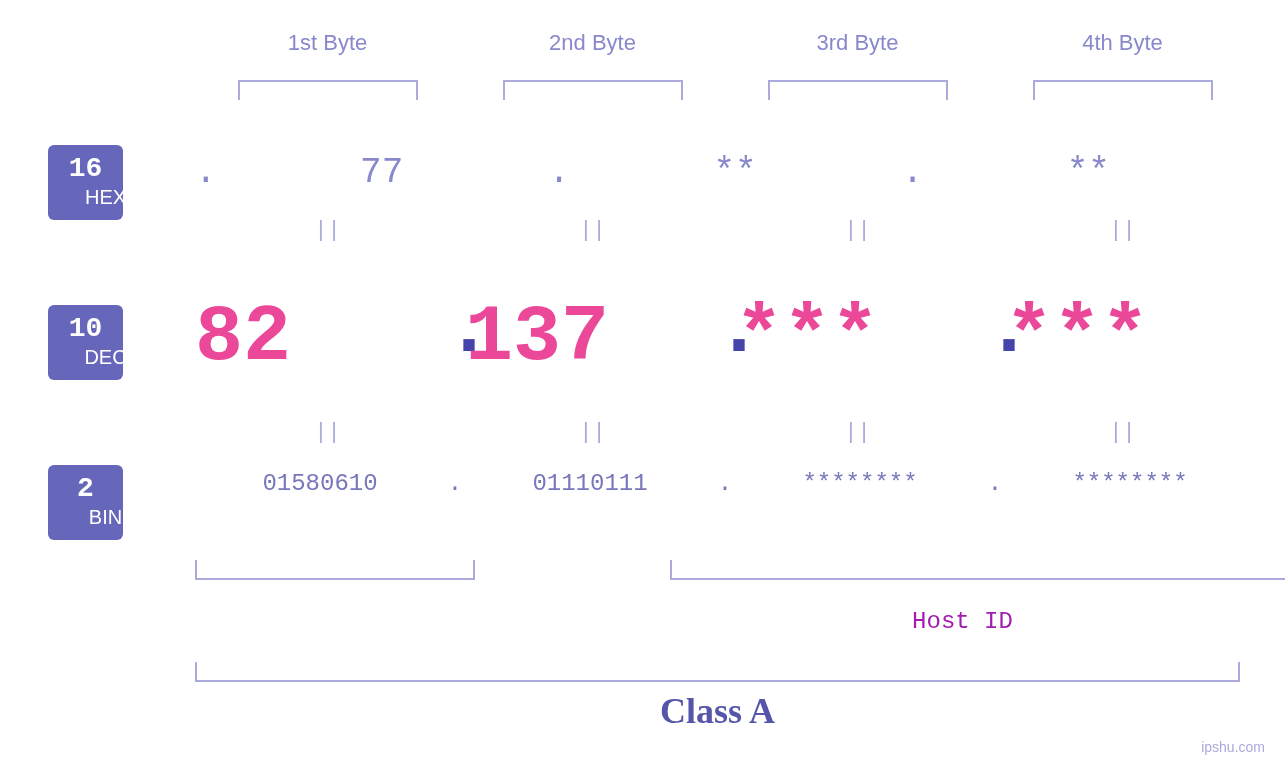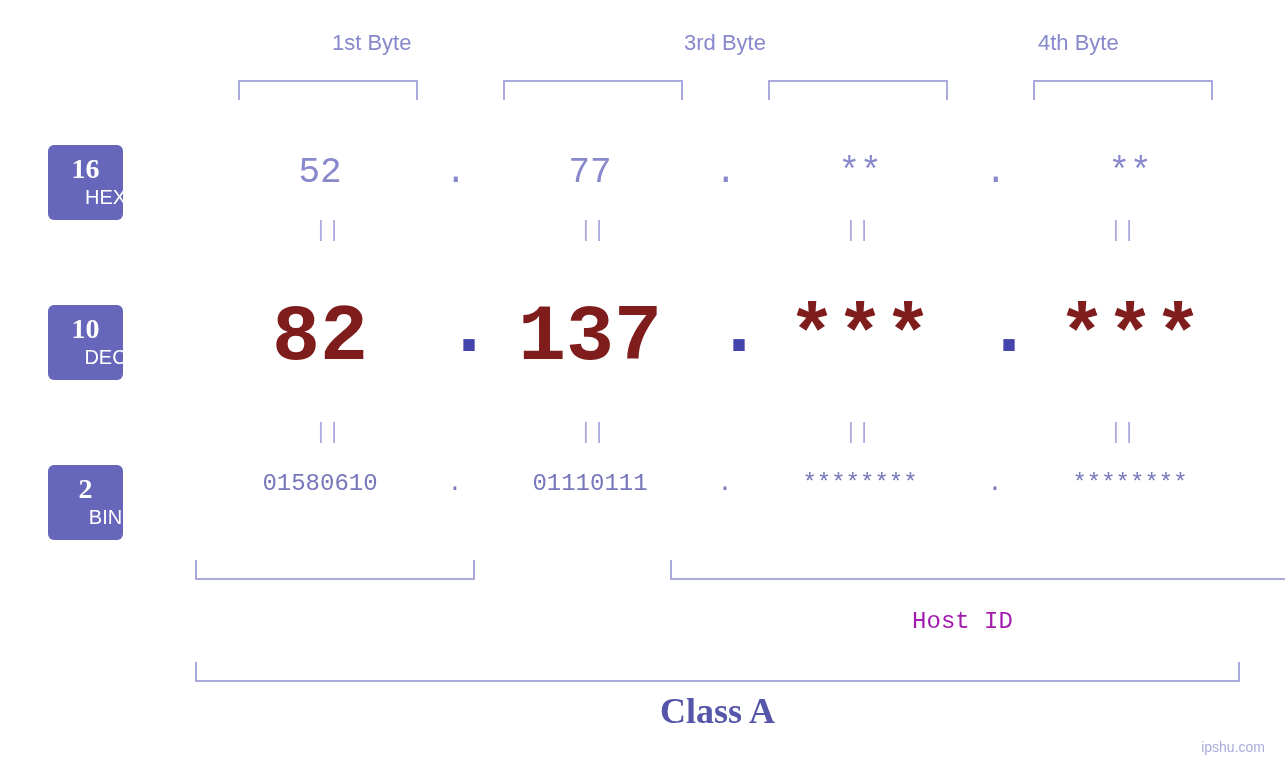--- a/index.html
+++ b/index.html
@@ -81,21 +81,21 @@
       flex-direction: column;
       align-items: center;
       justify-content: center;
       color: white;
       margin-bottom: 85px;
     }
 
     .base-badge .base-num {
       font-size: 28px;
       font-weight: bold;
-      font-family: Liberation Serif, serif;
+      font-family: Liberation Mono, monospace;
       line-height: 1;
     }
 
     .base-badge .base-name {
       font-size: 20px;
       font-family: Arial, sans-serif;
       line-height: 1.4;
       margin-left: 40px;
     }
 
@@ -147,25 +147,25 @@
       position: absolute;
       top: 290px;
       left: 195px;
       width: 1060px;
       display: flex;
       align-items: center;
       justify-content: space-around;
     }
 
     .dec-value {
-      color: #7f1d1d;
+      color: #ec4899;
       font-size: 80px;
       font-family: 'Courier New', Courier, monospace;
       font-weight: bold;
-      text-align: center;
+      text-align: left;
       flex: 1;
     }
 
     .dot-large {
       color: #4444aa;
       font-size: 80px;
       font-weight: bold;
     }
 
     
@@ -293,20 +293,21 @@
       text-align: center;
     }
   </style>
 </head>
 <body>
 
 <div class="main-container">
 
   <div class="byte-headers">
     <div class="byte-header">1st Byte</div>
+    <div class="byte-header">2nd Byte</div>
     <div class="byte-header">3rd Byte</div>
     <div class="byte-header">4th Byte</div>
   </div>
 
   <div class="bracket-row">
     <div class="bracket">
       <div class="bracket-inner"></div>
     </div>
     <div class="bracket">
       <div class="bracket-inner"></div>
@@ -328,21 +329,20 @@
       <span class="base-num">10</span>
       <span class="base-name">DEC</span>
     </div>
     <div class="base-badge">
       <span class="base-num">2</span>
       <span class="base-name">BIN</span>
     </div>
   </div>
 
   <div class="hex-row">
-    <span class="hex-value">52</span>
     <span class="dot-small sep">.</span>
     <span class="hex-value">77</span>
     <span class="dot-small sep">.</span>
     <span class="hex-value">**</span>
     <span class="dot-small sep">.</span>
     <span class="hex-value">**</span>
   </div>
 
   <div class="equals-row">
     <span class="equals-sign">||</span>

